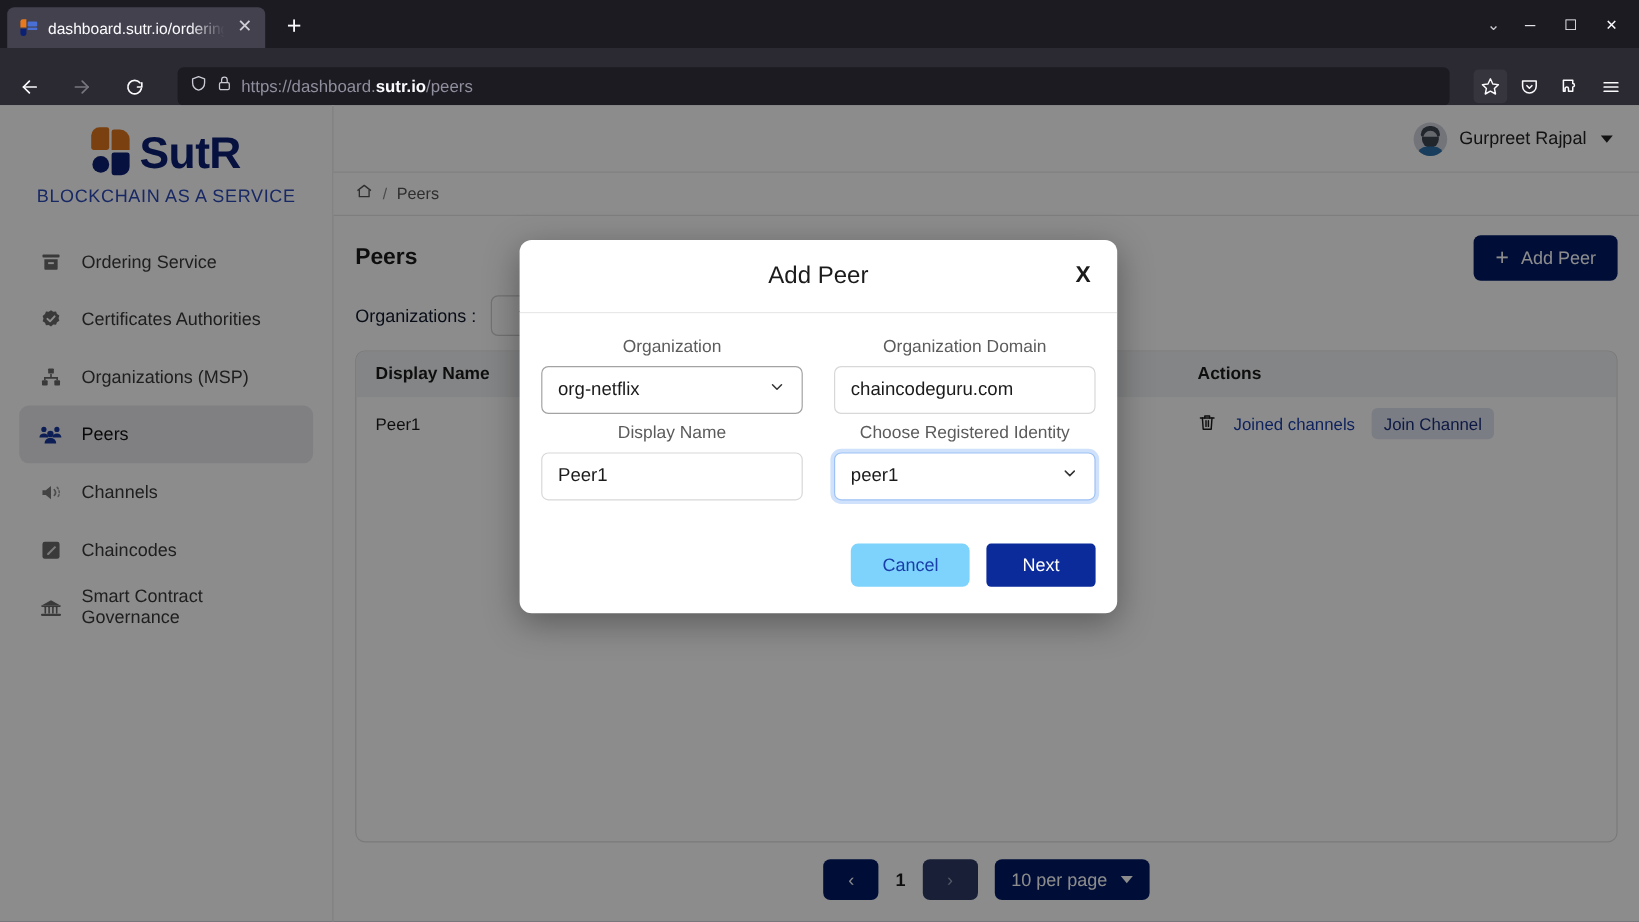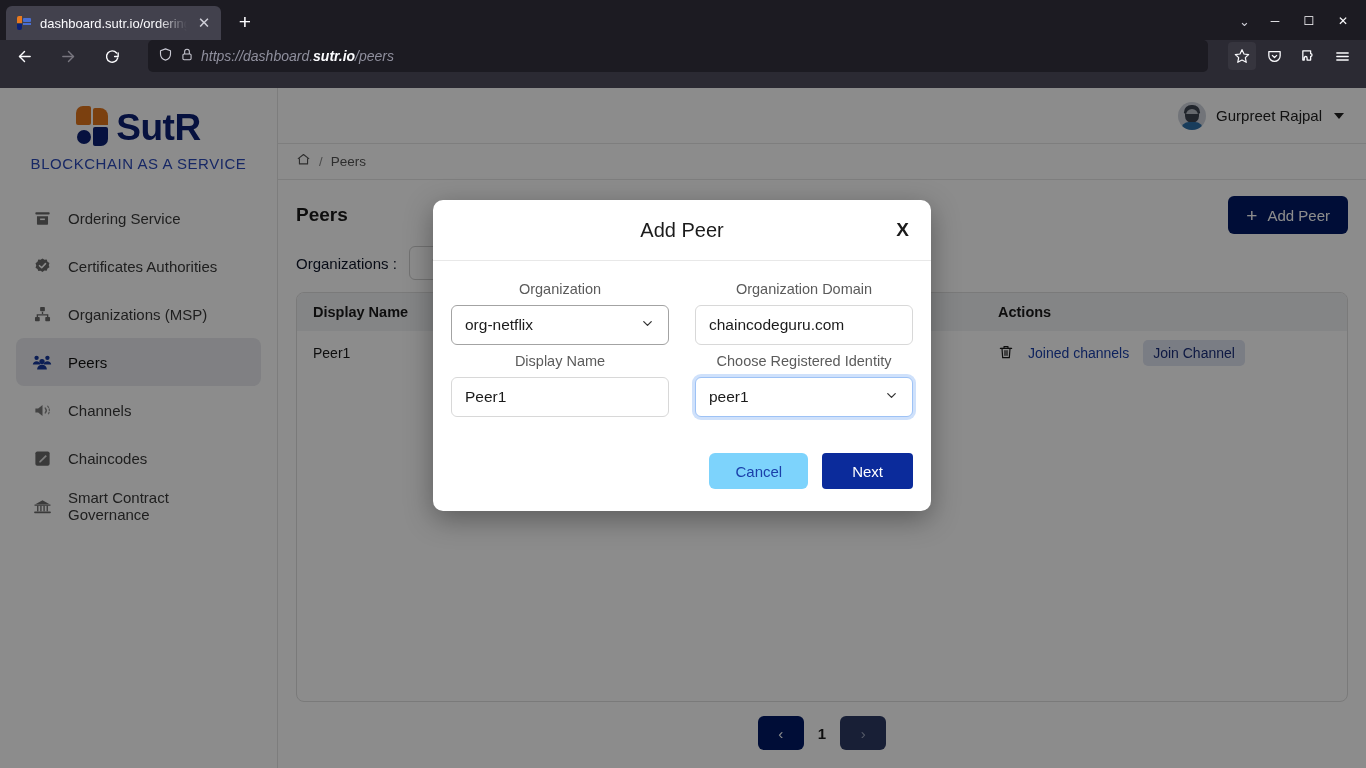--- a/index.html
+++ b/index.html
@@ -53,21 +53,21 @@
   .tabstrip-right {
     margin-left:auto; display:flex; align-items:center; gap:4px;
     padding-right: 8px; padding-bottom: 6px;
   }
   .chev-down-sm { color:#cfcfd8; font-size:13px; cursor:pointer; padding:0 6px;}
   .winbtn { width:30px; height:26px; color:#fbfbfe; font-size:12px;
             display:flex; align-items:center; justify-content:center; cursor:pointer;}
 
   .navbar {
     height: 48px; background: #2b2a33;
-    display: flex; align-items: flex-start; gap: 12px; padding: 0 8px; font-style: italic;
+    display: flex; align-items: flex-end; gap: 12px; padding: 0 8px;
   }
   .navbtn {
     width: 32px; height: 32px; border-radius: 4px;
     display: flex; align-items: center; justify-content: center;
     cursor: pointer;
   }
   .navbtn svg { display:block; }
   .navbtn.disabled svg { stroke: #78767f; }
   .urlbar {
     flex: 1; height: 32px; margin: 0 8px;
@@ -515,20 +515,24 @@
             <span class="link-action">Joined channels</span>
             <span class="chip-action">Join Channel</span>
           </div>
         </div>
       </div>
 
       <div class="pager">
         <button class="pg-btn">‹</button>
         <span class="pg-num">1</span>
         <button class="pg-btn muted">›</button>
+        <button class="pg-size">
+          <span>10 per page</span>
+          <span class="caret"></span>
+        </button>
       </div>
     </div>
 
     <div class="overlay"></div>
 
     <div class="modal">
       <div class="modal-head">
         <span class="modal-title">Add Peer</span>
         <span class="modal-close">X</span>
       </div>

